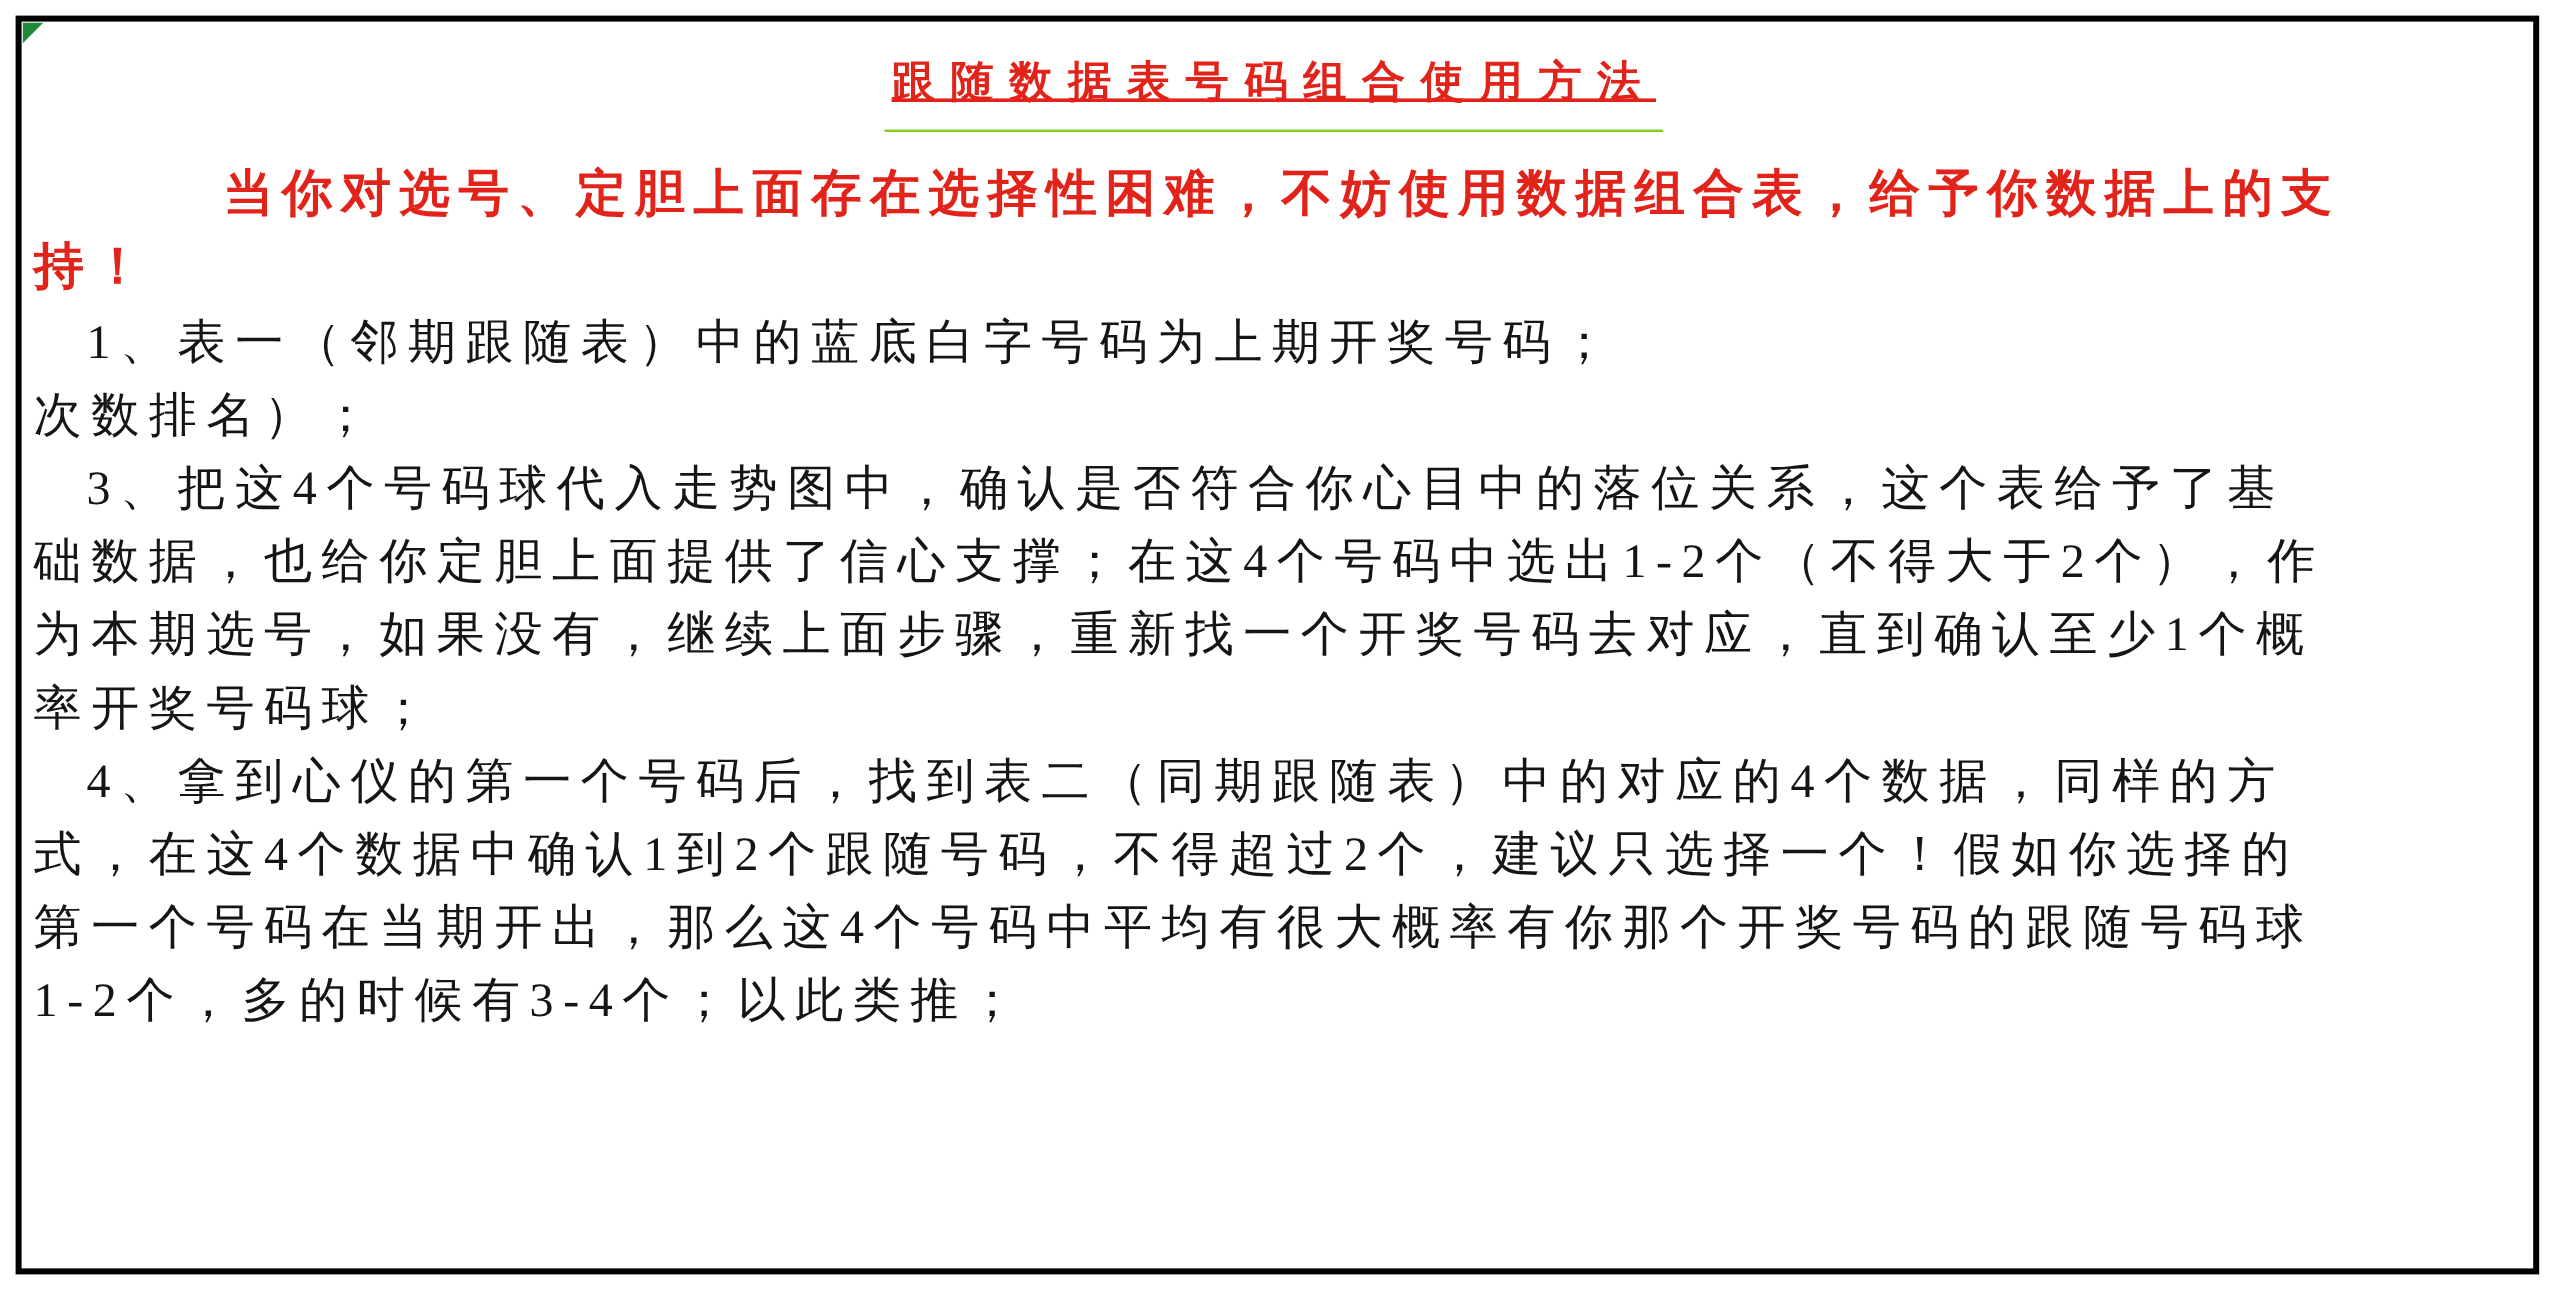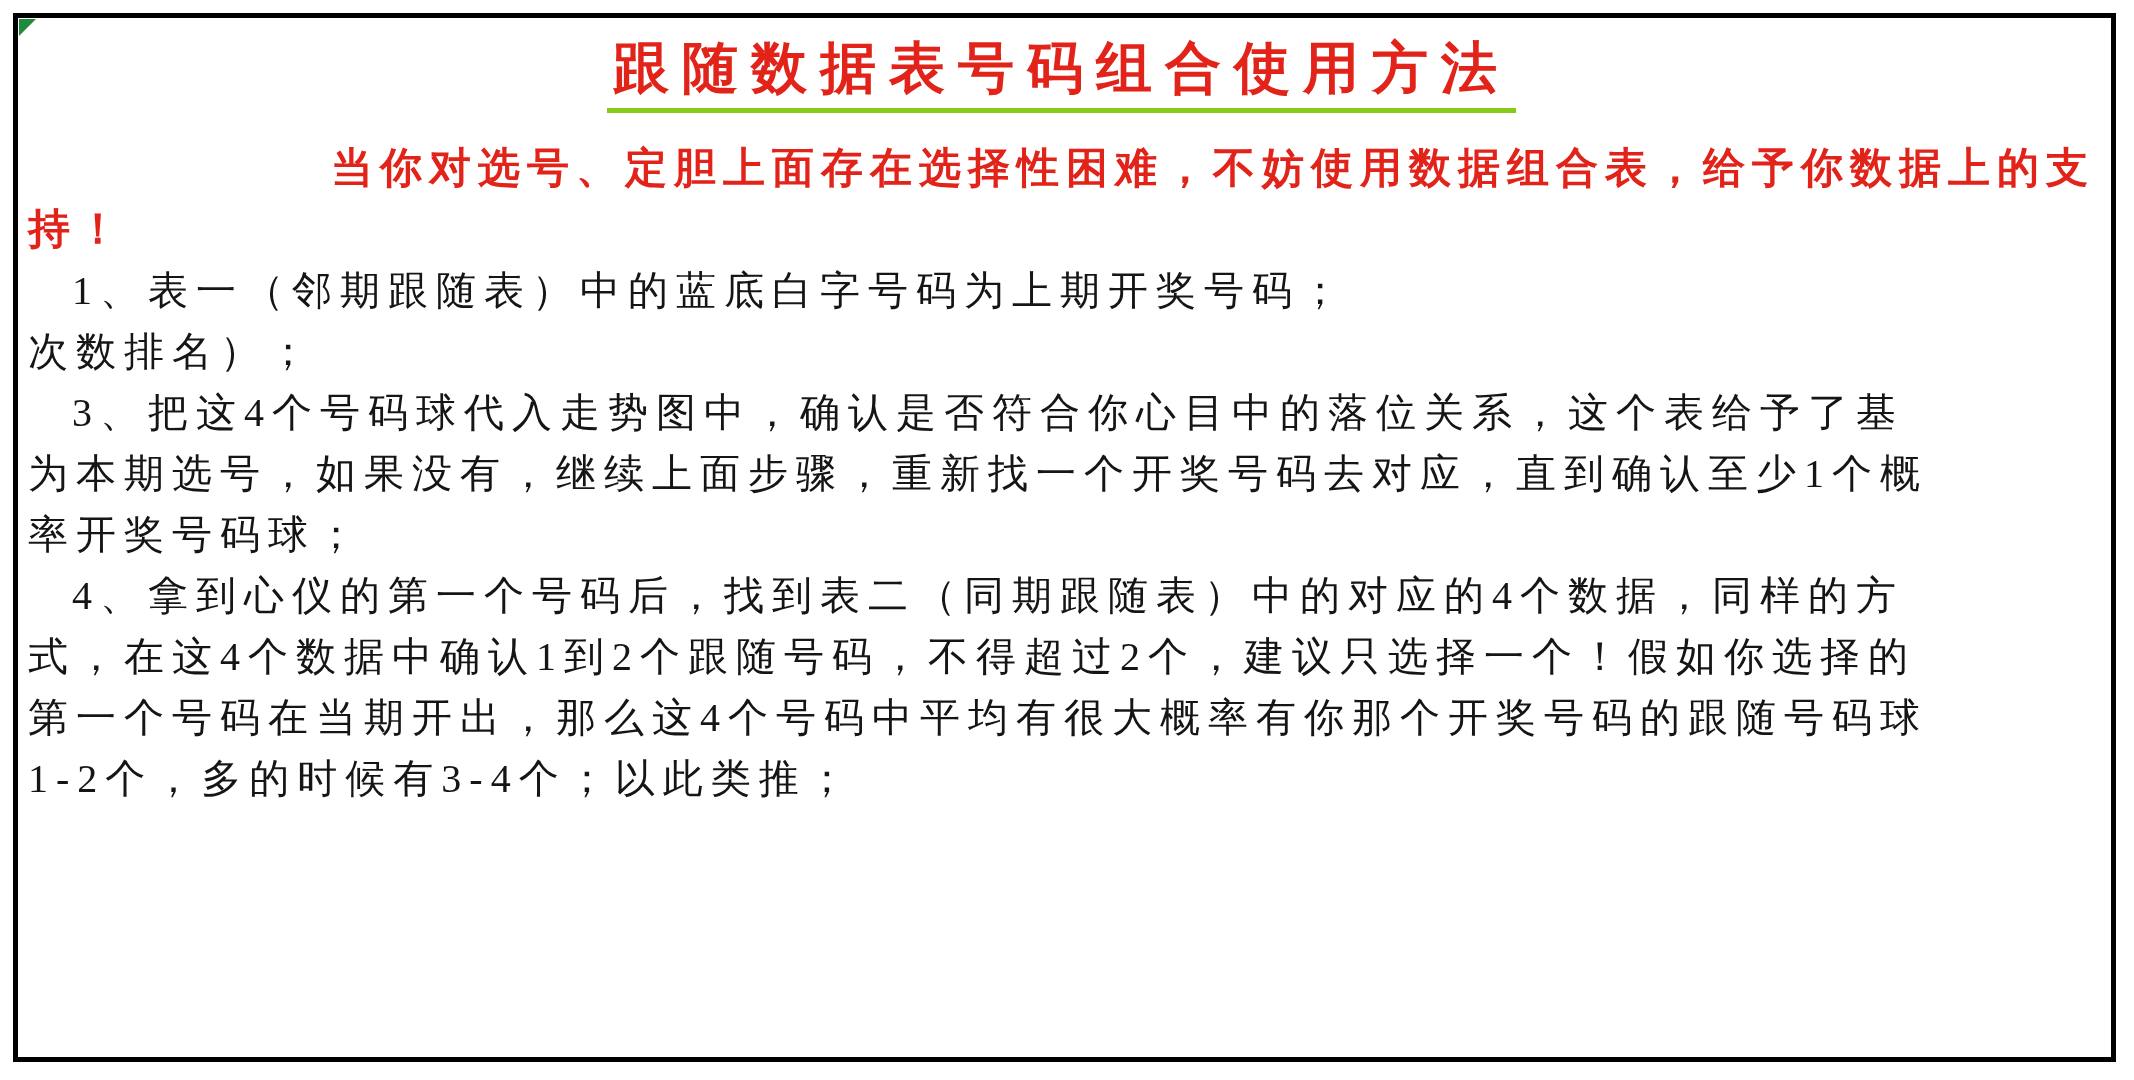--- a/index.html
+++ b/index.html
@@ -38,59 +38,61 @@
     border-right: 17px solid transparent;
   }
   .title-row {
     text-align: center;
     margin: 2px 0 20px 0;
     line-height: 72px;
   }
   .title-text {
     display: inline-block;
     color: #e2231a;
-    font-size: 56px;
+    font-size: 36px;
     font-weight: bold;
     letter-spacing: 13px;
     padding: 0 6px 4px 6px;
-    border-bottom: 5px solid #84cc16;
+    border-bottom: 2px solid #84cc16;
     white-space: nowrap;
+    text-decoration: underline;
   }
   .line {
     font-size: 40px;
     line-height: 61px;
     letter-spacing: 8px;
     color: #151515;
     white-space: nowrap;
   }
   .line.red {
     color: #e2231a;
     font-weight: bold;
     font-size: 42px;
     letter-spacing: 7px;
   }
-  .ind-para { text-indent: 158px; text-align: right; }
+  .ind-para { text-indent: 158px; }
   .ind-num  { text-indent: 44px; }
 </style>
 </head>
 <body>
 
 <div class="page">
   <div class="frame">
     <div class="corner-marker"></div>
 
     <div class="title-row">
       <span class="title-text">跟随数据表号码组合使用方法</span>
     </div>
 
     <div class="line red ind-para">当你对选号、定胆上面存在选择性困难，不妨使用数据组合表，给予你数据上的支</div>
     <div class="line red">持！</div>
     <div class="line ind-num">1、表一（邻期跟随表）中的蓝底白字号码为上期开奖号码；</div>
     <div class="line">次数排名）；</div>
     <div class="line ind-num">3、把这4个号码球代入走势图中，确认是否符合你心目中的落位关系，这个表给予了基</div>
+    <div class="line">础数据，也给你定胆上面提供了信心支撑；在这4个号码中选出1-2个（不得大于2个），作</div>
     <div class="line">为本期选号，如果没有，继续上面步骤，重新找一个开奖号码去对应，直到确认至少1个概</div>
     <div class="line">率开奖号码球；</div>
     <div class="line ind-num">4、拿到心仪的第一个号码后，找到表二（同期跟随表）中的对应的4个数据，同样的方</div>
     <div class="line">式，在这4个数据中确认1到2个跟随号码，不得超过2个，建议只选择一个！假如你选择的</div>
     <div class="line">第一个号码在当期开出，那么这4个号码中平均有很大概率有你那个开奖号码的跟随号码球</div>
     <div class="line">1-2个，多的时候有3-4个；以此类推；</div>
   </div>
 </div>
 
 </body></html>

